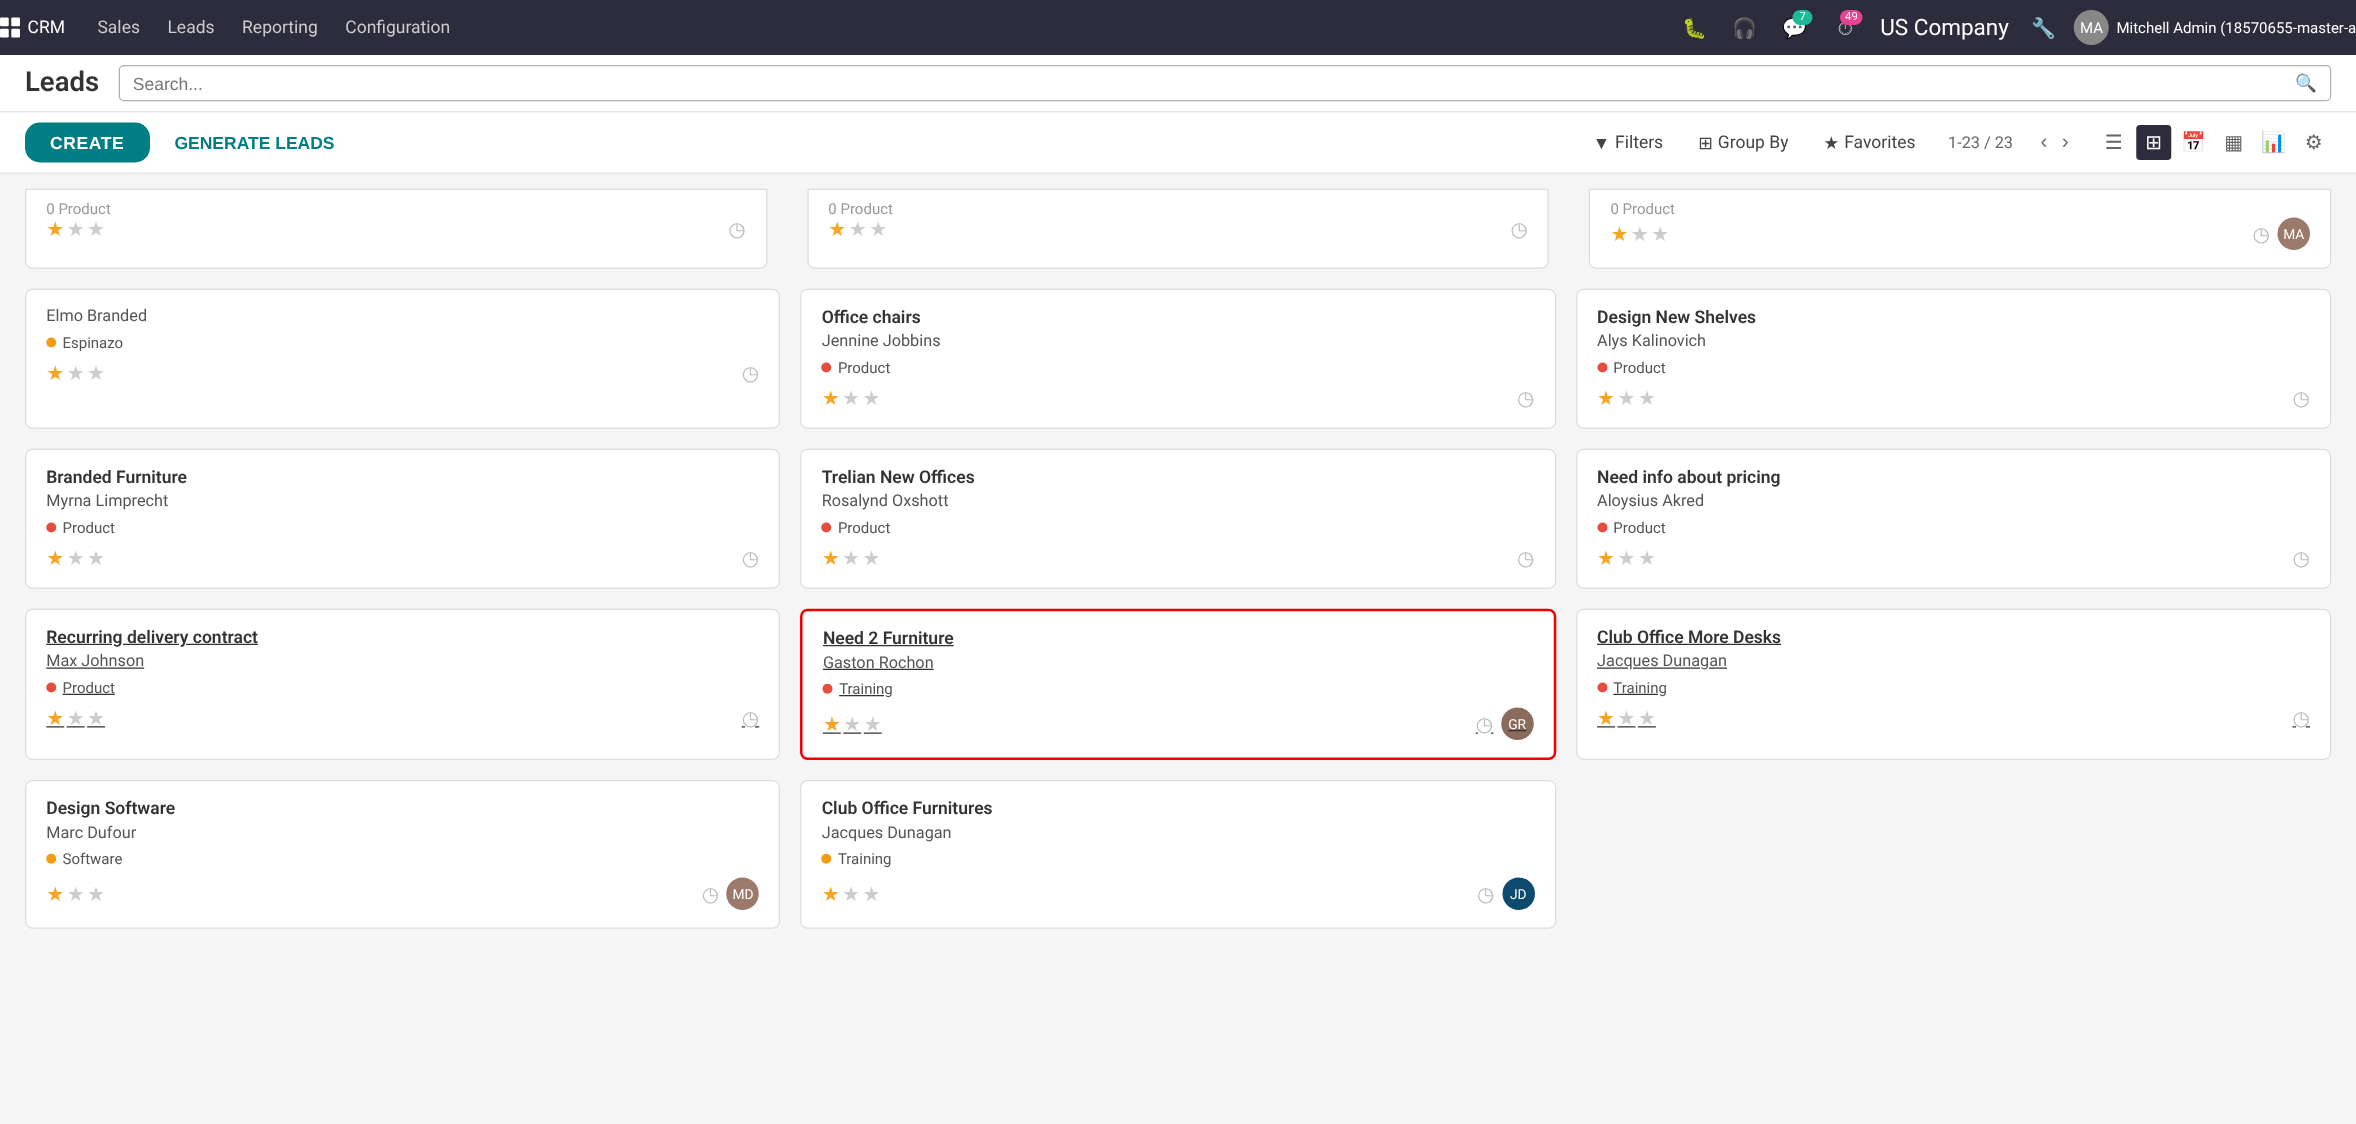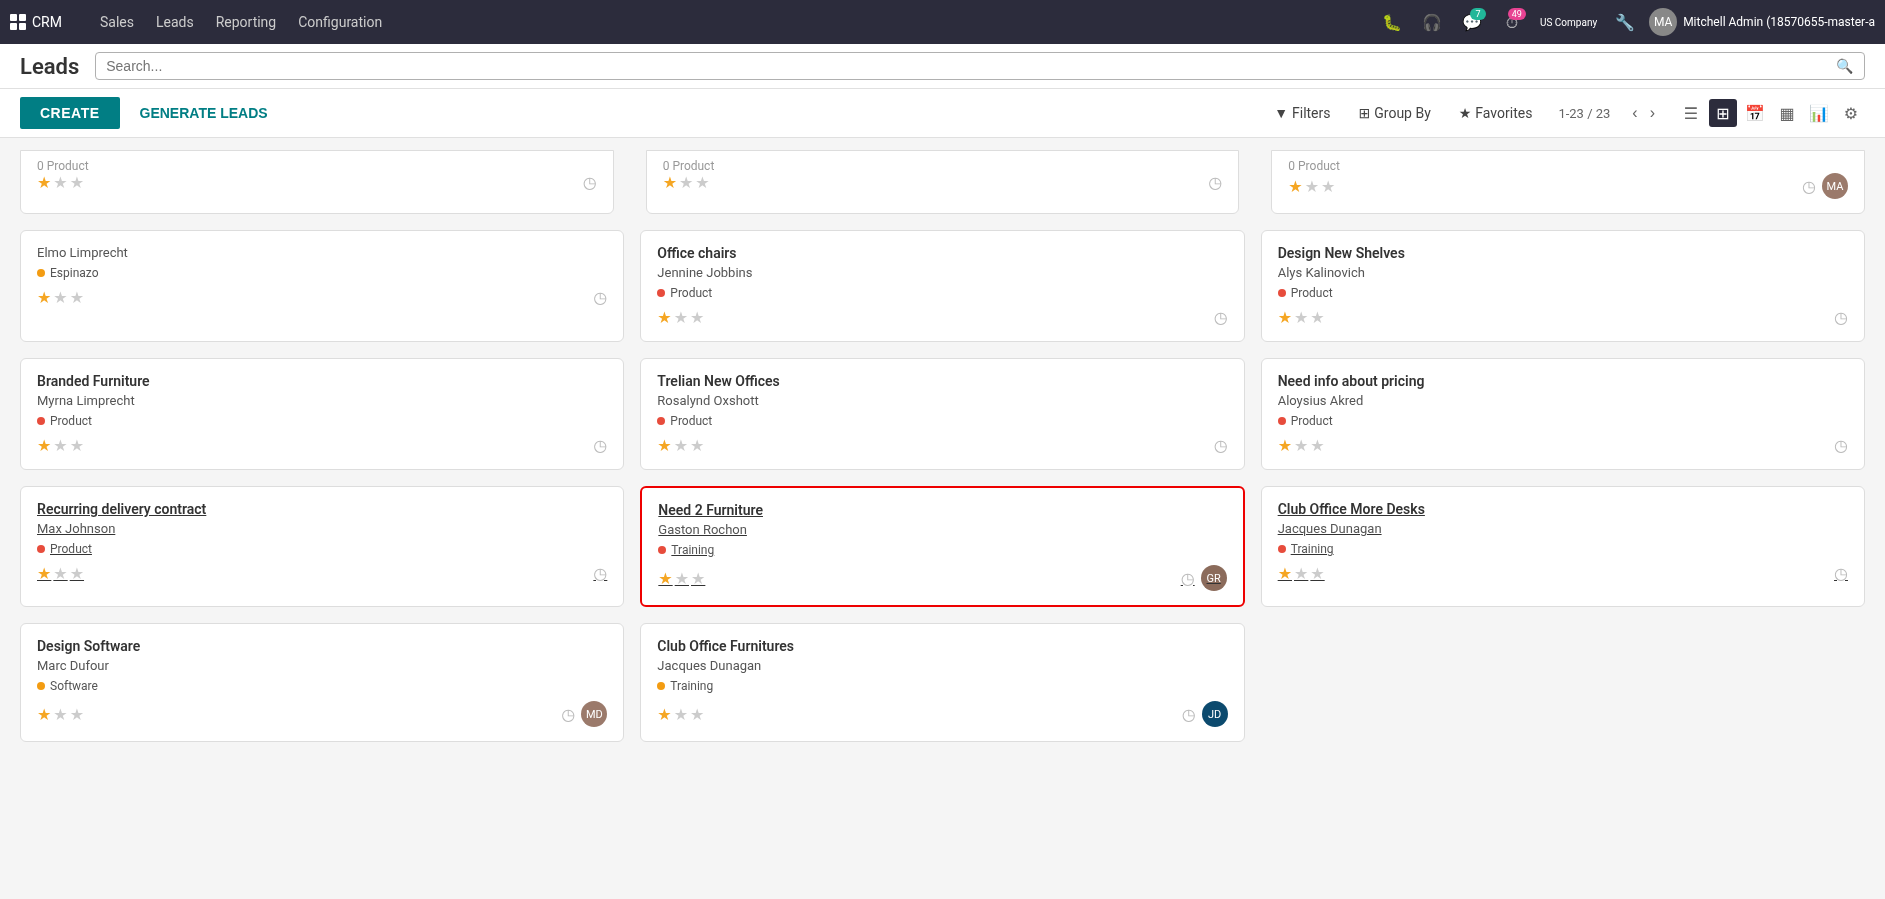--- a/index.html
+++ b/index.html
@@ -5,42 +5,42 @@
     * { box-sizing: border-box; margin: 0; padding: 0; }
     body { font-family: -apple-system, BlinkMacSystemFont, 'Segoe UI', Roboto, sans-serif; background: #f5f5f5; font-size: 14px; color: #333; }
 
     
     .topnav {
       background: #2c2c3c;
       color: #fff;
       display: flex;
       align-items: center;
       height: 44px;
-      padding: 0 10px;
-      gap: 20px;
+      padding: 0 0;
+      gap: 8px;
     }
     .topnav-logo { display: flex; align-items: center; gap: 6px; margin-right: 8px; cursor: pointer; }
     .topnav-logo .grid-icon { display: grid; grid-template-columns: 1fr 1fr; gap: 2px; width: 16px; height: 16px; }
     .topnav-logo .grid-icon span { background: #fff; border-radius: 1px; display: block; }
     .topnav-menu { display: flex; gap: 2px; }
     .topnav-menu a { color: #ccc; text-decoration: none; padding: 4px 10px; border-radius: 4px; font-size: 14px; }
     .topnav-spacer { flex: 1; }
     .topnav-right { display: flex; align-items: center; gap: 8px; }
     .topnav-icon { width: 32px; height: 32px; display: flex; align-items: center; justify-content: center; cursor: pointer; color: #ccc; font-size: 16px; position: relative; }
     .topnav-badge { position: absolute; top: 2px; right: 2px; background: #e84393; color: #fff; border-radius: 8px; font-size: 9px; padding: 1px 4px; min-width: 16px; text-align: center; }
     .topnav-badge.green { background: #21b799; }
-    .company-name { color: #fff; font-size: 10px; margin: 16px 4px; }
+    .company-name { color: #fff; font-size: 18px; margin: 16px 4px; }
     .topnav-user { display: flex; align-items: center; gap: 6px; cursor: pointer; }
     .user-avatar { width: 28px; height: 28px; border-radius: 50%; background: #888; overflow: hidden; display: flex; align-items: center; justify-content: center; font-size: 12px; color: #fff; }
     .user-name { color: #fff; font-size: 12px; }
     .page-title { font-size: 22px; font-weight: 600; color: #333; margin-right: auto; }
 
     
     .action-bar { background: #fff; padding: 8px 20px; display: flex; align-items: center; gap: 10px; border-bottom: 1px solid #e0e0e0; }
-    .btn-create { background: #017e84; color: #fff; border: none; padding: 8px 20px; border-radius: 2px; cursor: pointer; font-size: 14px; font-weight: 600; letter-spacing: 0.5px; }
+    .btn-create { background: #017e84; color: #fff; border: none; padding: 8px 20px; border-radius: 12px; cursor: pointer; font-size: 14px; font-weight: 600; letter-spacing: 0.5px; }
     .btn-generate { color: #017e84; background: none; border: none; cursor: pointer; font-size: 14px; font-weight: 600; padding: 8px 10px; }
     .action-spacer { flex: 1; }
     .filter-group { display: flex; align-items: center; gap: 12px; }
     .filter-btn { display: flex; align-items: center; gap: 4px; cursor: pointer; font-size: 14px; color: #444; padding: 4px 8px; border-radius: 4px; }
     .pagination-info { font-size: 13px; color: #666; margin: 0 8px; }
     .pagination-nav { display: flex; align-items: center; gap: 4px; }
     .pag-btn { background: none; border: none; cursor: pointer; font-size: 16px; color: #666; padding: 2px 4px; }
     .view-toggles { display: flex; align-items: center; gap: 4px; margin-left: 8px; }
     .view-btn { width: 28px; height: 28px; display: flex; align-items: center; justify-content: center; border: none; background: none; cursor: pointer; color: #666; font-size: 16px; border-radius: 3px; }
     .view-btn.active { background: #2c2c3c; color: #fff; }
@@ -200,21 +200,21 @@
         <div style="display:flex; align-items:center; gap:6px;">
           <span class="card-clock">◷</span>
           <div class="card-avatar" style="background:#9b7a6b;">MA</div>
         </div>
       </div>
     </div>
   </div>
 
   <div style="display:grid; grid-template-columns:1fr 1fr 1fr; gap:16px; margin-top:16px;">
     <div class="kanban-card">
-      <div class="kanban-card-person">Elmo Limprecht</div>
+      <div class="kanban-card-person">Elmo Branded</div>
       <div class="kanban-card-tag">
         <span class="tag-dot orange"></span>
         <span>Espinazo</span>
       </div>
       <div class="kanban-card-footer">
         <div class="stars">
           <span class="star filled">★</span>
           <span class="star">★</span>
           <span class="star">★</span>
         </div>

